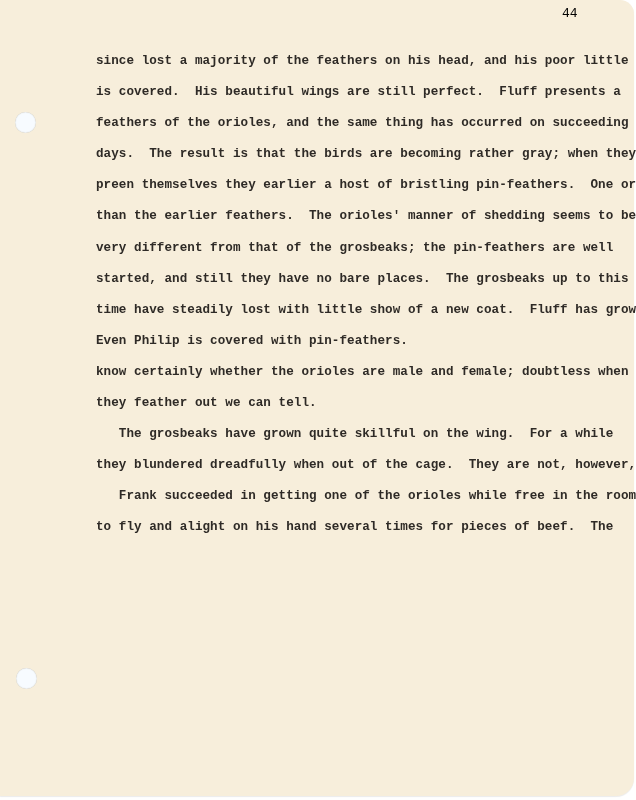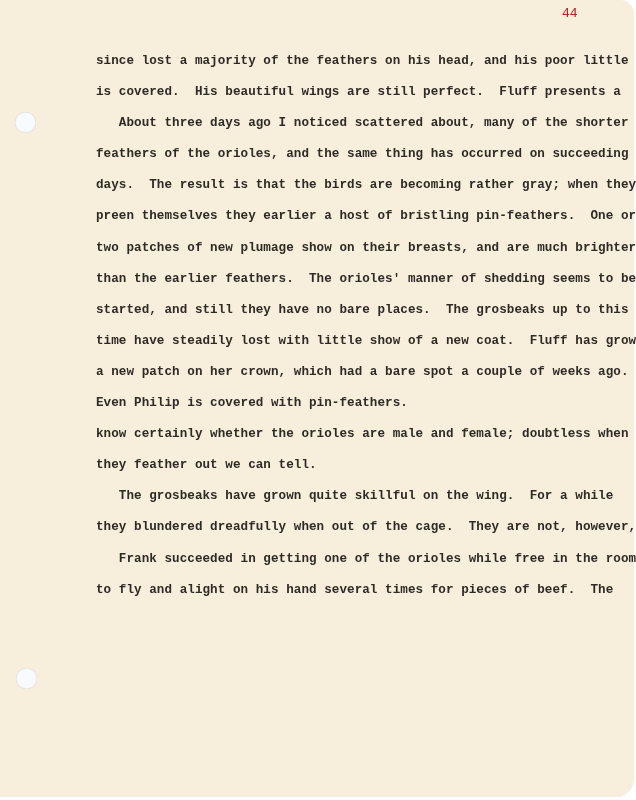--- a/index.html
+++ b/index.html
@@ -24,21 +24,21 @@
       background: #f7fbff;
       box-shadow: inset 0 0 1px rgba(120,110,90,0.5);
     }
     .hole.top { left: 15px; top: 112px; }
     .hole.bottom { left: 16px; top: 668px; }
     .page-number {
       position: absolute;
       left: 562px; top: 6px;
       font-family: "Liberation Mono", "DejaVu Sans Mono", monospace;
       font-size: 13px;
-      color: #b91c1c;
+      color: #000000;
     }
     .text {
       position: absolute;
       left: 96px; top: 46px;
       width: 510px;
       font-family: "Liberation Mono", "DejaVu Sans Mono", monospace;
       font-size: 12.6px;
       font-weight: bold;
       color: #2e2a26;
       letter-spacing: 0.05px;
@@ -54,29 +54,27 @@
 
 <div class="page">
   <div class="hole top"></div>
   <div class="hole bottom"></div>
 
   <div class="page-number">44</div>
 
   <div class="text">
     <div class="line">since lost a majority of the feathers on his head, and his poor little</div>
     <div class="line">is covered.  His beautiful wings are still perfect.  Fluff presents a</div>
-    <div class="line">   About three days ago I noticed scattered about, many of the shorter</div>
     <div class="line">feathers of the orioles, and the same thing has occurred on succeeding</div>
     <div class="line">days.  The result is that the birds are becoming rather gray; when they</div>
     <div class="line">preen themselves they earlier a host of bristling pin-feathers.  One or</div>
-    <div class="line">two patches of new plumage show on their breasts, and are much brighter</div>
     <div class="line">than the earlier feathers.  The orioles' manner of shedding seems to be</div>
+    <div class="line">very different from that of the grosbeaks; the pin-feathers are well</div>
     <div class="line">started, and still they have no bare places.  The grosbeaks up to this</div>
     <div class="line">time have steadily lost with little show of a new coat.  Fluff has grown</div>
-    <div class="line">a new patch on her crown, which had a bare spot a couple of weeks ago.</div>
     <div class="line">Even Philip is covered with pin-feathers.</div>
     <div class="line">know certainly whether the orioles are male and female; doubtless when</div>
     <div class="line">they feather out we can tell.</div>
     <div class="line">   The grosbeaks have grown quite skillful on the wing.  For a while</div>
     <div class="line">they blundered dreadfully when out of the cage.  They are not, however,</div>
     <div class="line">   Frank succeeded in getting one of the orioles while free in the room</div>
     <div class="line">to fly and alight on his hand several times for pieces of beef.  The</div>
   </div>
 </div>
 

